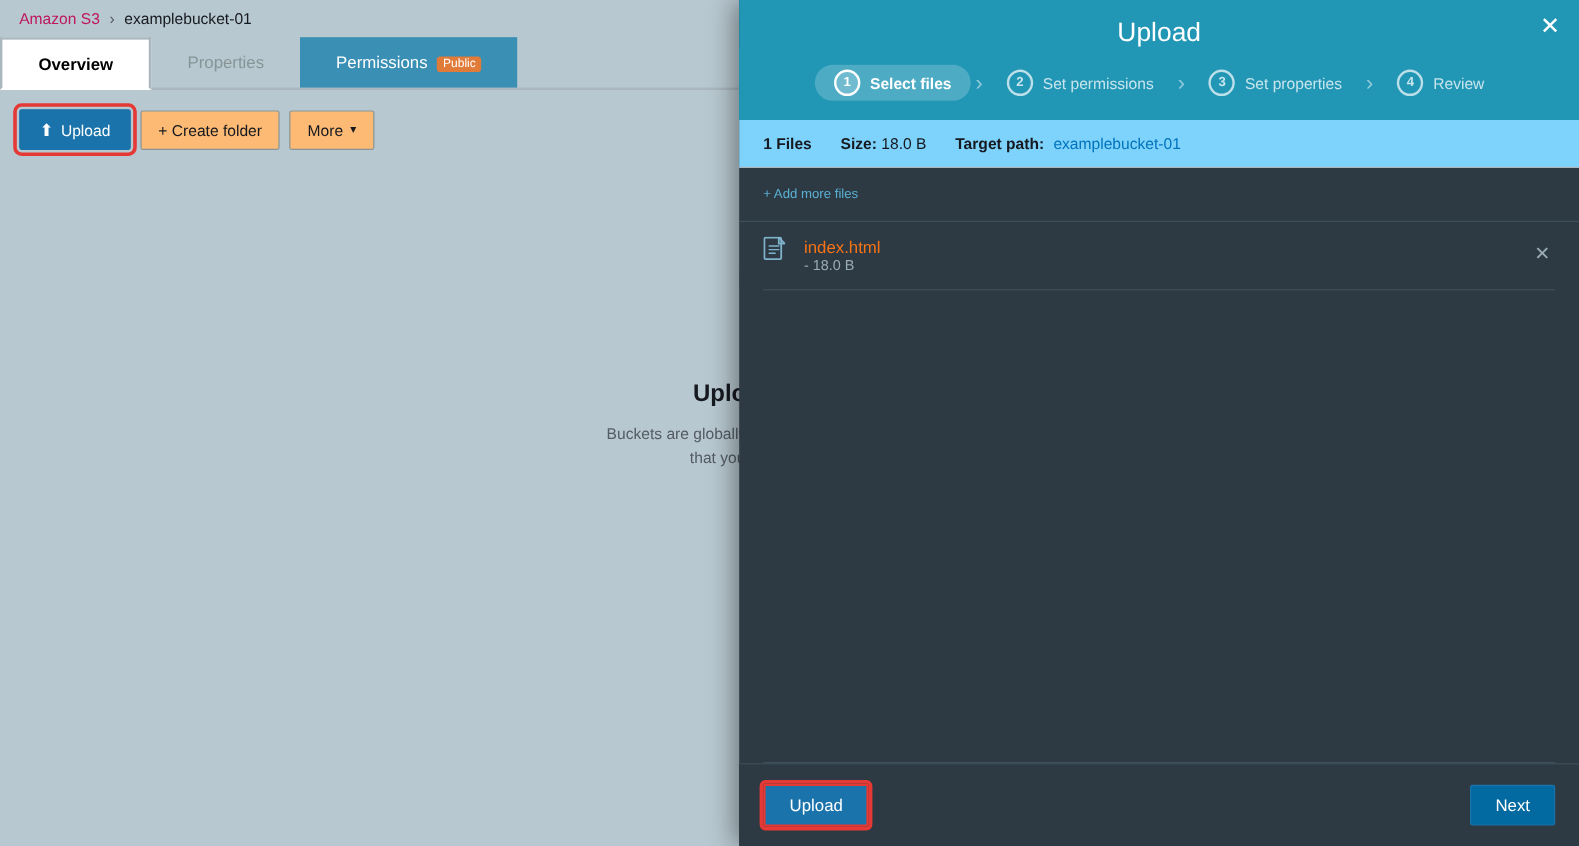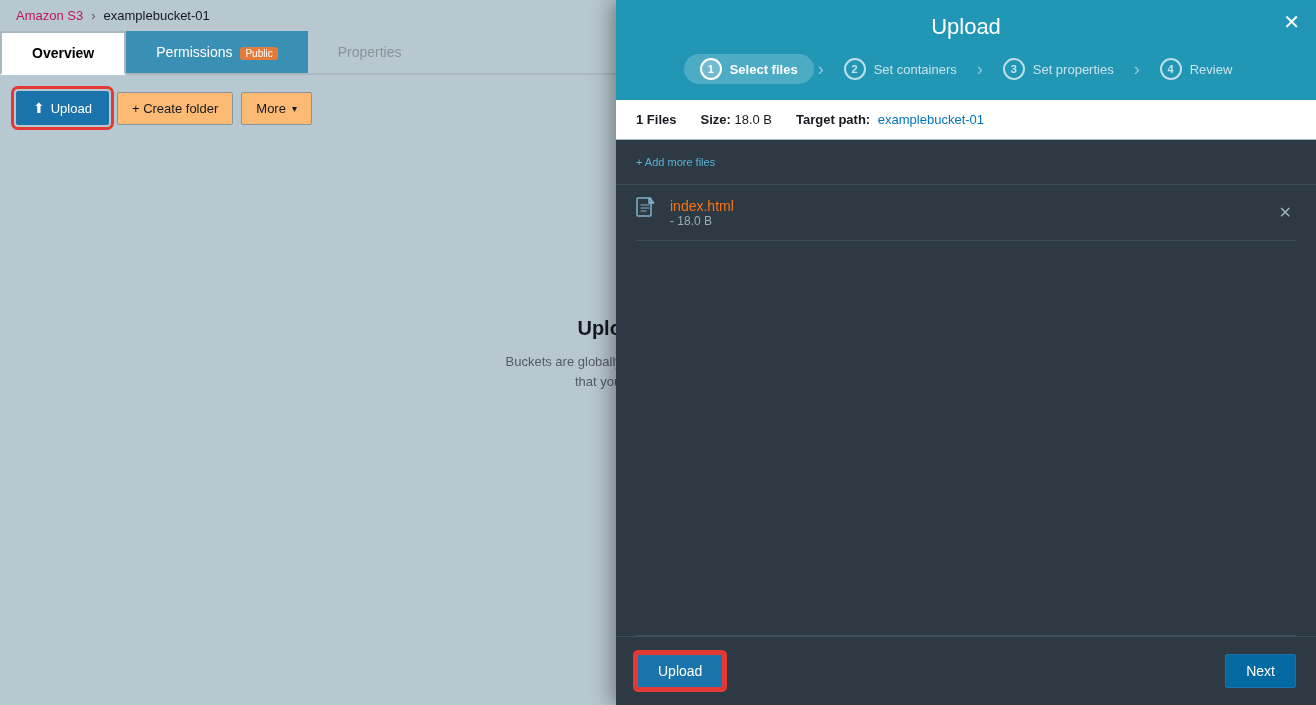--- a/index.html
+++ b/index.html
@@ -46,21 +46,21 @@
 
     
     .wizard-steps { display: flex; align-items: center; justify-content: center; gap: 0; padding: 14px 20px 16px; background: #2196b5; }
     .wizard-step { display: flex; align-items: center; gap: 8px; padding: 4px 16px; font-size: 13px; color: rgba(255,255,255,0.75); cursor: pointer; }
     .wizard-step.active { background: rgba(255,255,255,0.2); border-radius: 20px; color: #fff; font-weight: 600; }
     .step-circle { width: 22px; height: 22px; border-radius: 50%; border: 2px solid rgba(255,255,255,0.7); display: flex; align-items: center; justify-content: center; font-size: 11px; font-weight: 600; flex-shrink: 0; }
     .wizard-step.active .step-circle { border-color: #fff; color: #fff; background: rgba(255,255,255,0.2); }
     .wizard-sep { color: rgba(255,255,255,0.5); font-size: 18px; margin: 0 4px; }
 
     
-    .info-bar { background: #ffffff; padding: 12px 20px; font-size: 13px; color: #16191f; display: flex; gap: 24px; align-items: center; border-bottom: 1px solid #aab7be; }
+    .info-bar { background: #7dd3fc; padding: 12px 20px; font-size: 13px; color: #16191f; display: flex; gap: 24px; align-items: center; border-bottom: 1px solid #aab7be; }
     .info-bar span { font-weight: normal; }
     .info-bar strong { font-weight: 600; }
     .info-bar a { color: #0073bb; text-decoration: none; }
 
     
     .modal-body { flex: 1; padding: 0; overflow-y: auto; display: flex; flex-direction: column; }
 
     
     .add-more { padding: 16px 20px; border-bottom: 1px solid #3d4f5a; }
     .add-more-btn { color: #5ab0d4; font-size: 11px; background: none; border: none; cursor: pointer; display: flex; align-items: center; gap: 4px; }
@@ -92,26 +92,26 @@
   <div class="breadcrumb">
     <a>Amazon S3</a>
     <span class="breadcrumb-sep">›</span>
     <span>examplebucket-01</span>
   </div>
 
   <div class="tabs">
     <button class="tab active">
       <span>Overview</span>
     </button>
+    <button class="tab">
+      <span>Properties</span>
+    </button>
     <button class="tab permissions-tab">
       <span>Permissions</span>
       <span class="tab-badge">Public</span>
-    </button>
-    <button class="tab">
-      <span>Properties</span>
     </button>
   </div>
 
   <div class="toolbar">
     <button class="btn-primary btn-upload-highlight">
       <span style="font-size:14px;">⬆</span>
       <span>Upload</span>
     </button>
     <button class="btn-secondary">
       <span>+ Create folder</span>
@@ -151,21 +151,21 @@
             <div class="step-circle">
               <span>1</span>
             </div>
             <span>Select files</span>
           </div>
           <span class="wizard-sep">›</span>
           <div class="wizard-step">
             <div class="step-circle">
               <span>2</span>
             </div>
-            <span>Set containers</span>
+            <span>Set permissions</span>
           </div>
           <span class="wizard-sep">›</span>
           <div class="wizard-step">
             <div class="step-circle">
               <span>3</span>
             </div>
             <span>Set properties</span>
           </div>
           <span class="wizard-sep">›</span>
           <div class="wizard-step">

